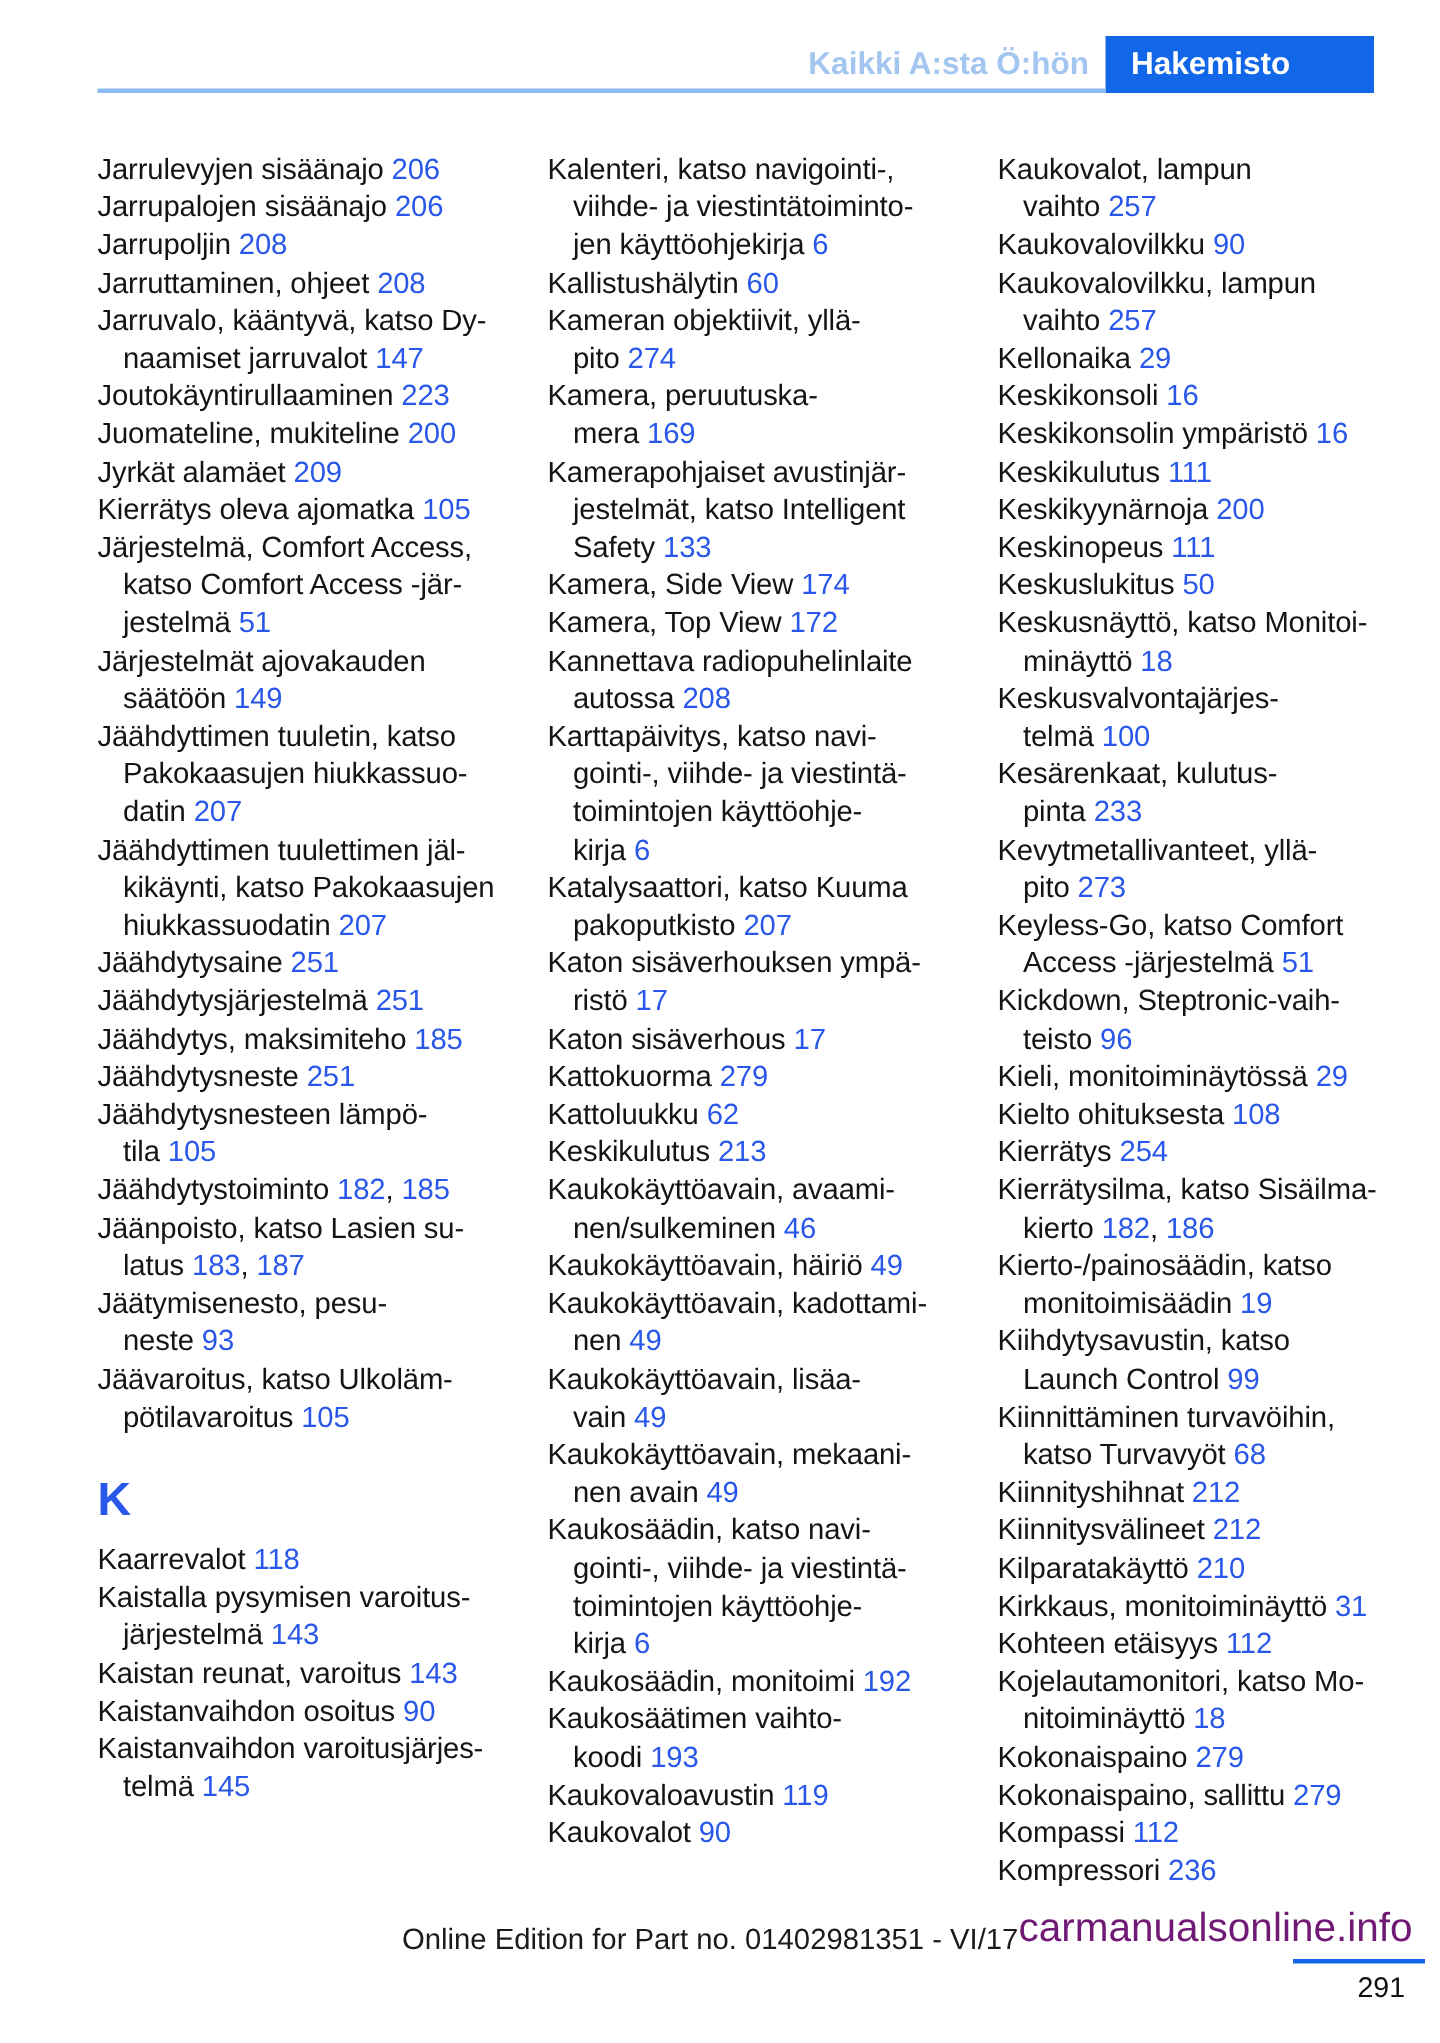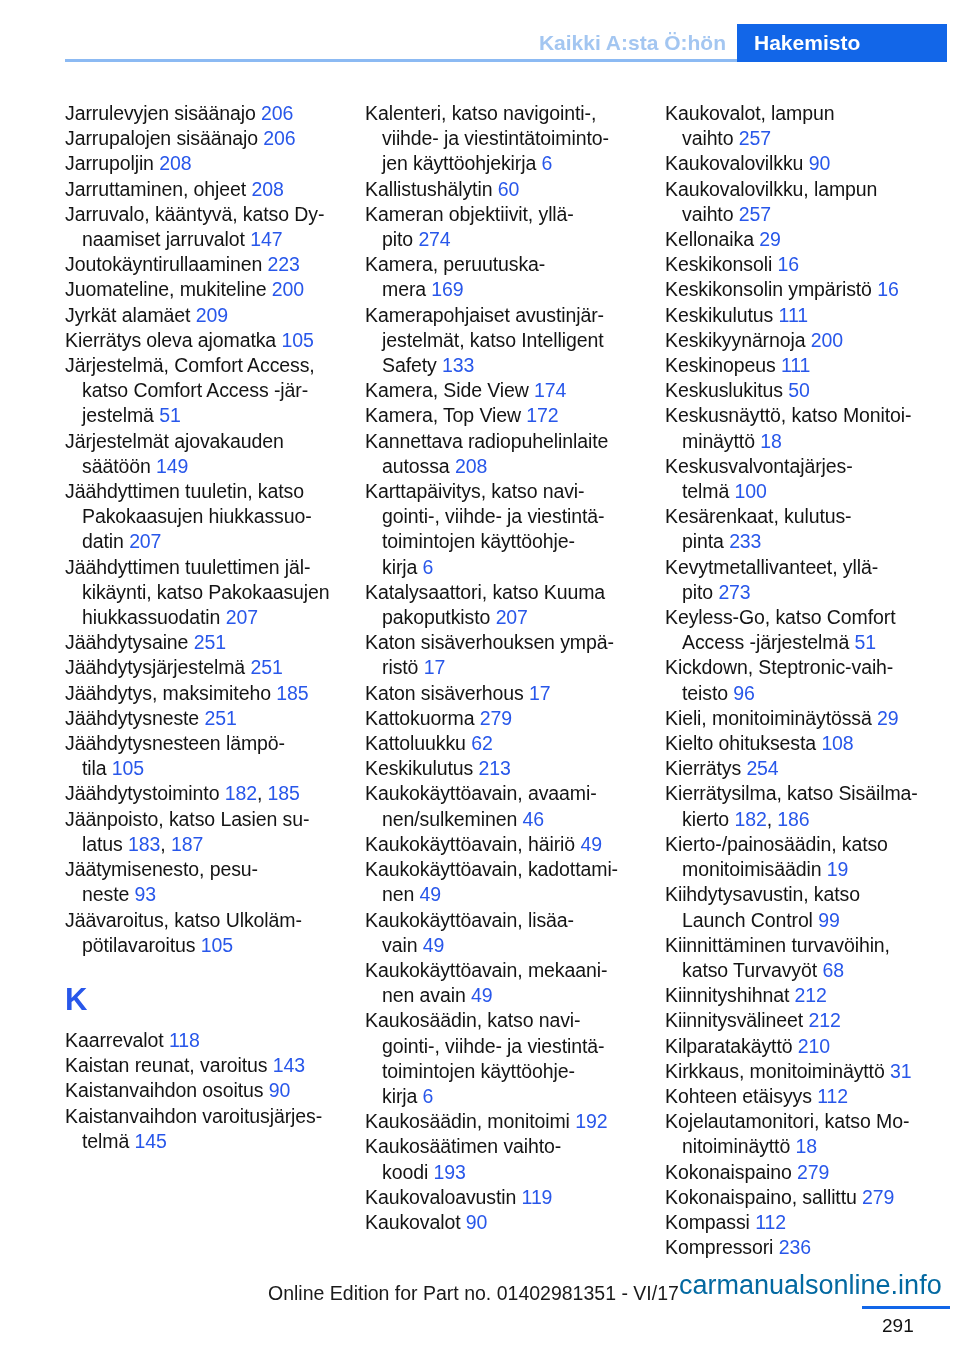--- a/index.html
+++ b/index.html
@@ -20,21 +20,21 @@
     right: 234px;
     font-size: 21px;
     font-weight: bold;
     color: #a3c6f1;
     white-space: nowrap;
   }
   .tab-active {
     position: absolute;
     top: 24px;
     left: 737px;
-    width: 210px;
+    width: 179px;
     height: 38px;
     background: #1266e8;
     color: #ffffff;
     font-size: 21px;
     font-weight: bold;
     display: flex;
     align-items: center;
     padding-left: 17px;
     box-sizing: border-box;
   }
@@ -83,38 +83,38 @@
     position: absolute;
     top: 1306px;
     left: 862px;
     width: 88px;
     height: 3px;
     background: #1266e8;
   }
   .footer-page-number {
     position: absolute;
     top: 1315px;
-    left: 882px;
+    left: 905px;
     font-size: 19px;
     color: #111111;
   }
   .footer-edition {
     position: absolute;
     top: 1282px;
     left: 268px;
     font-size: 19.5px;
     color: #1a1a1a;
     white-space: nowrap;
   }
   .footer-watermark {
     position: absolute;
     top: 1270px;
     left: 679px;
     font-size: 27px;
-    color: #0369a1;
+    color: #701a75;
     white-space: nowrap;
   }
 </style>
 </head>
 <body>
 
 <div class="tab-inactive">Kaikki A:sta Ö:hön</div>
 
 <div class="tab-active">Hakemisto</div>
 
@@ -151,20 +151,22 @@
 tila</span> <span class="pg">105</span></div>
       <div class="entry"><span class="label">Jäähdytystoiminto</span> <span class="pg">182</span>, <span class="pg">185</span></div>
       <div class="entry"><span class="label">Jäänpoisto, katso Lasien su-
 latus</span> <span class="pg">183</span>, <span class="pg">187</span></div>
       <div class="entry"><span class="label">Jäätymisenesto, pesu-
 neste</span> <span class="pg">93</span></div>
       <div class="entry"><span class="label">Jäävaroitus, katso Ulkoläm-
 pötilavaroitus</span> <span class="pg">105</span></div>
       <div class="letter-heading">K</div>
       <div class="entry"><span class="label">Kaarrevalot</span> <span class="pg">118</span></div>
+      <div class="entry"><span class="label">Kaistalla pysymisen varoitus-
+järjestelmä</span> <span class="pg">143</span></div>
       <div class="entry"><span class="label">Kaistan reunat, varoitus</span> <span class="pg">143</span></div>
       <div class="entry"><span class="label">Kaistanvaihdon osoitus</span> <span class="pg">90</span></div>
       <div class="entry"><span class="label">Kaistanvaihdon varoitusjärjes-
 telmä</span> <span class="pg">145</span></div>
     </div>
     <div class="col">
       <div class="entry"><span class="label">Kalenteri, katso navigointi-,
 viihde- ja viestintätoiminto-
 jen käyttöohjekirja</span> <span class="pg">6</span></div>
       <div class="entry"><span class="label">Kallistushälytin</span> <span class="pg">60</span></div>

